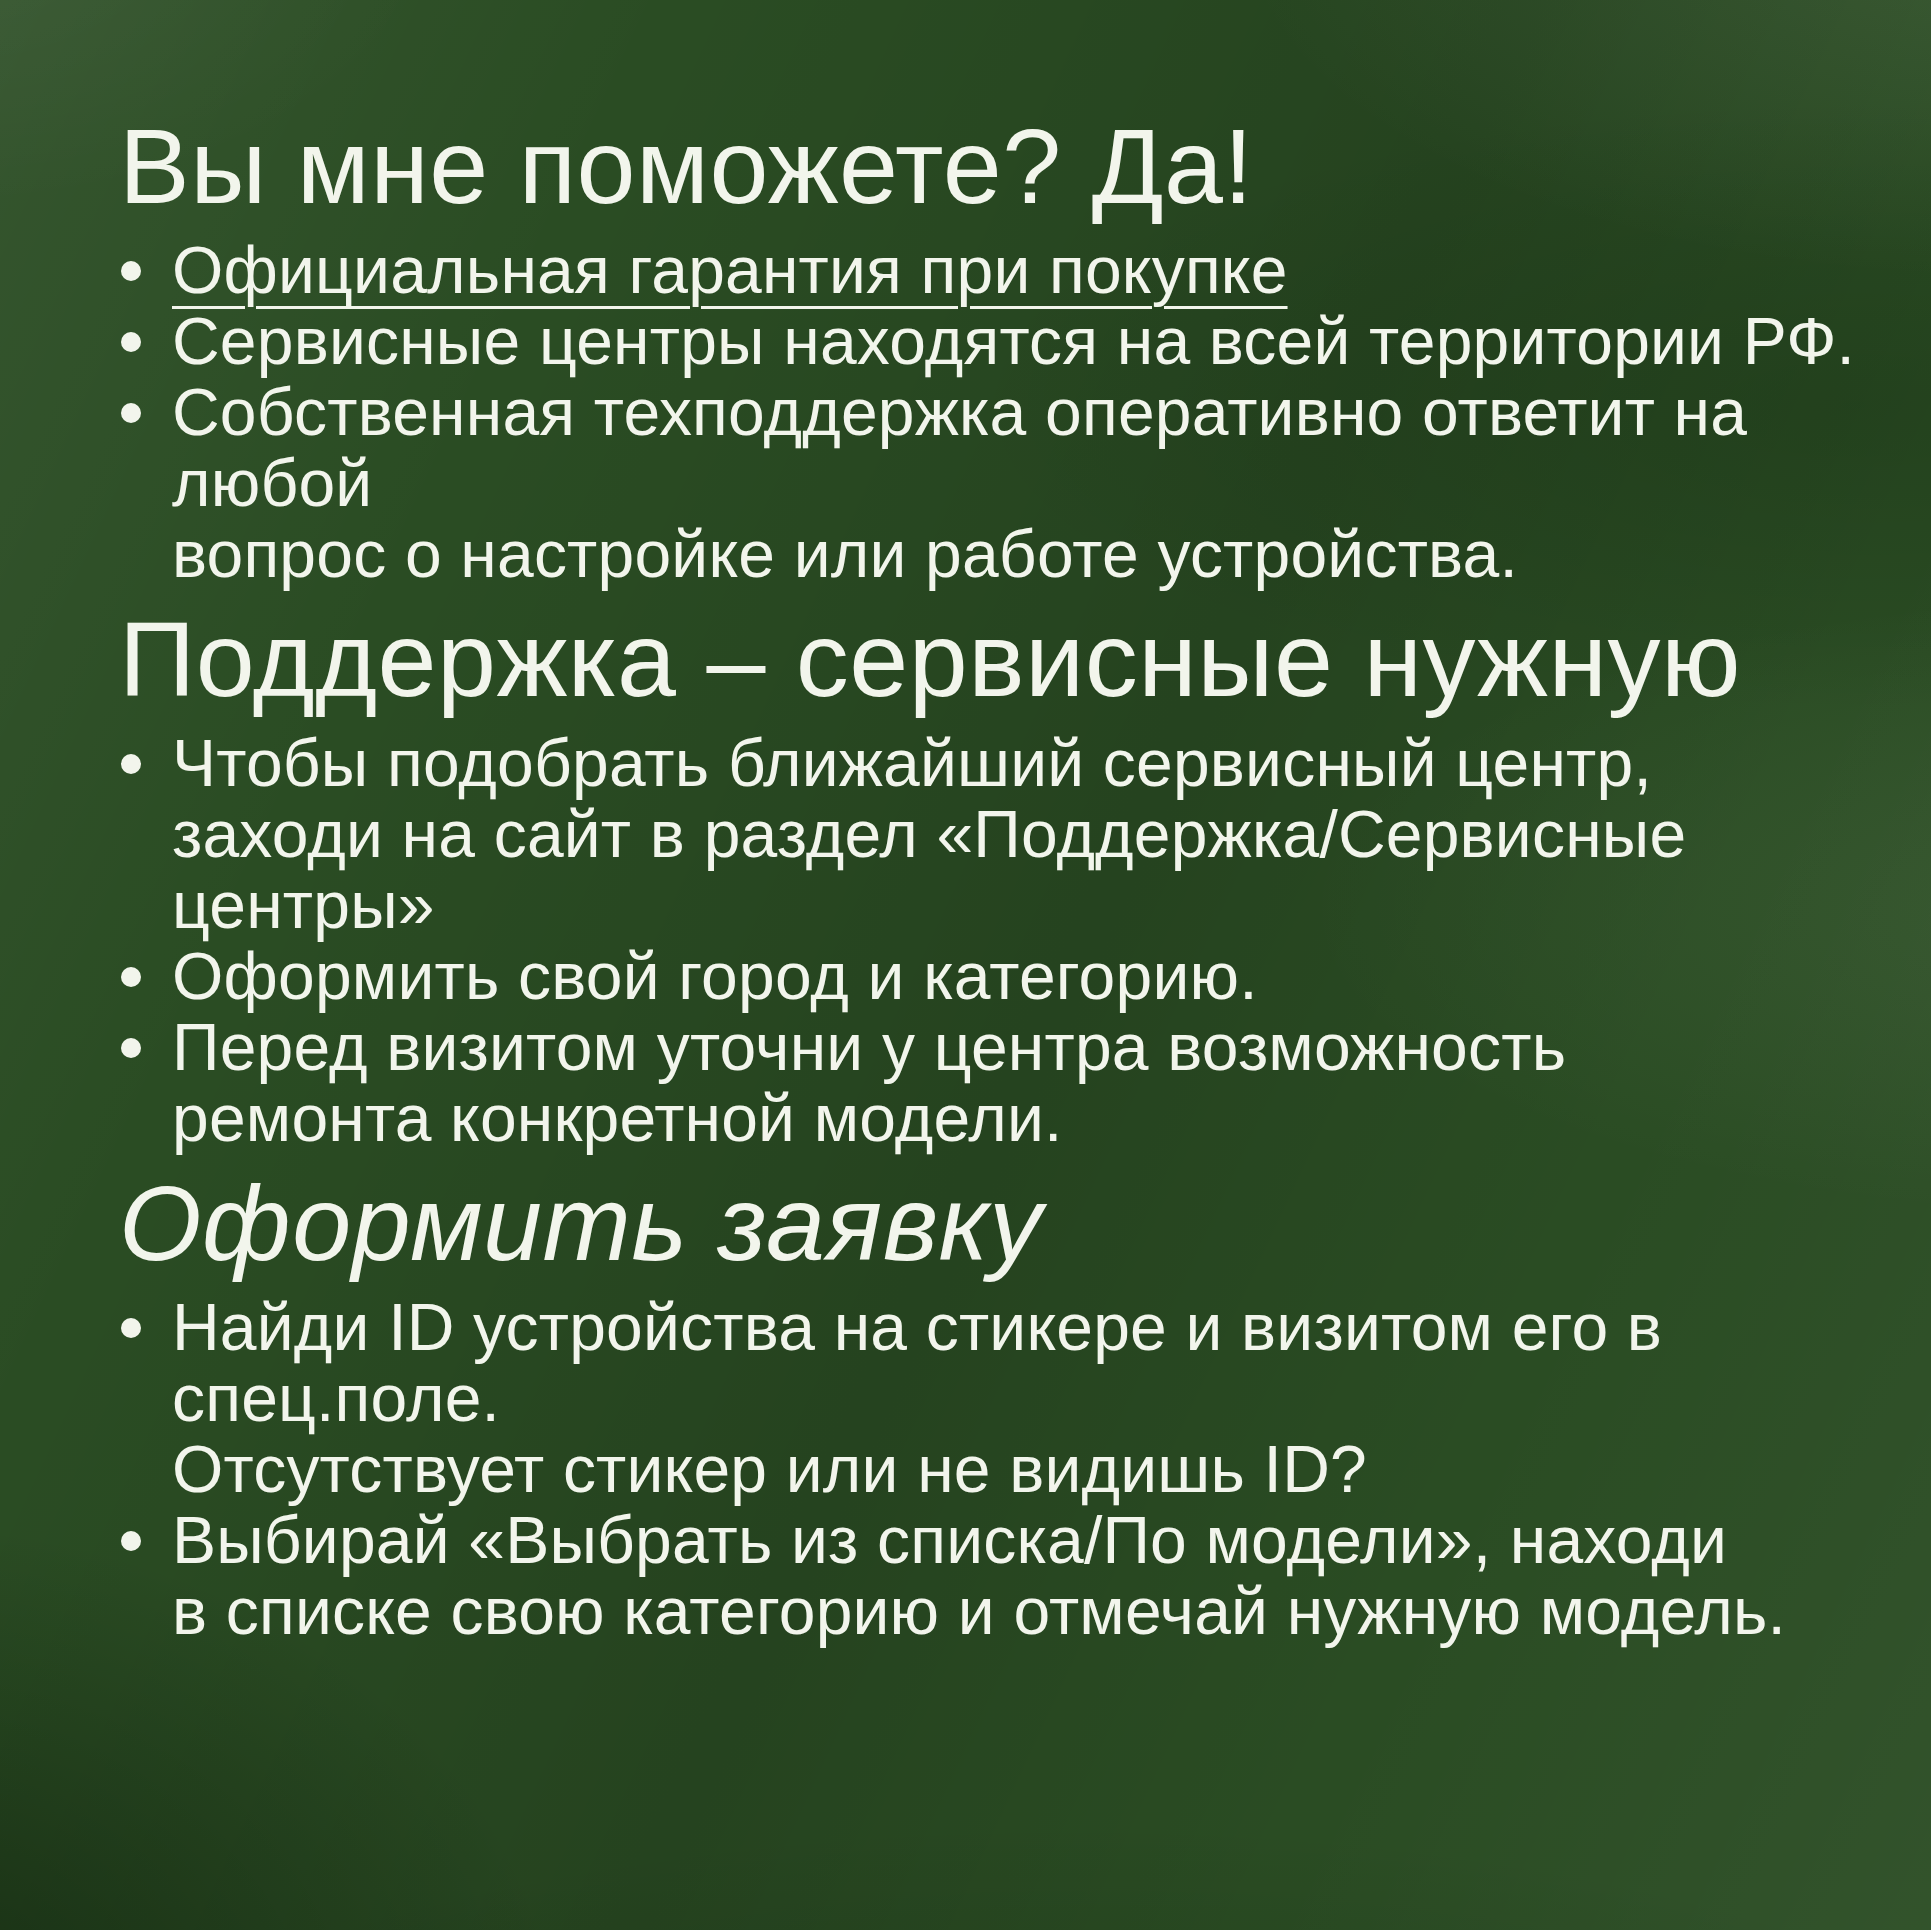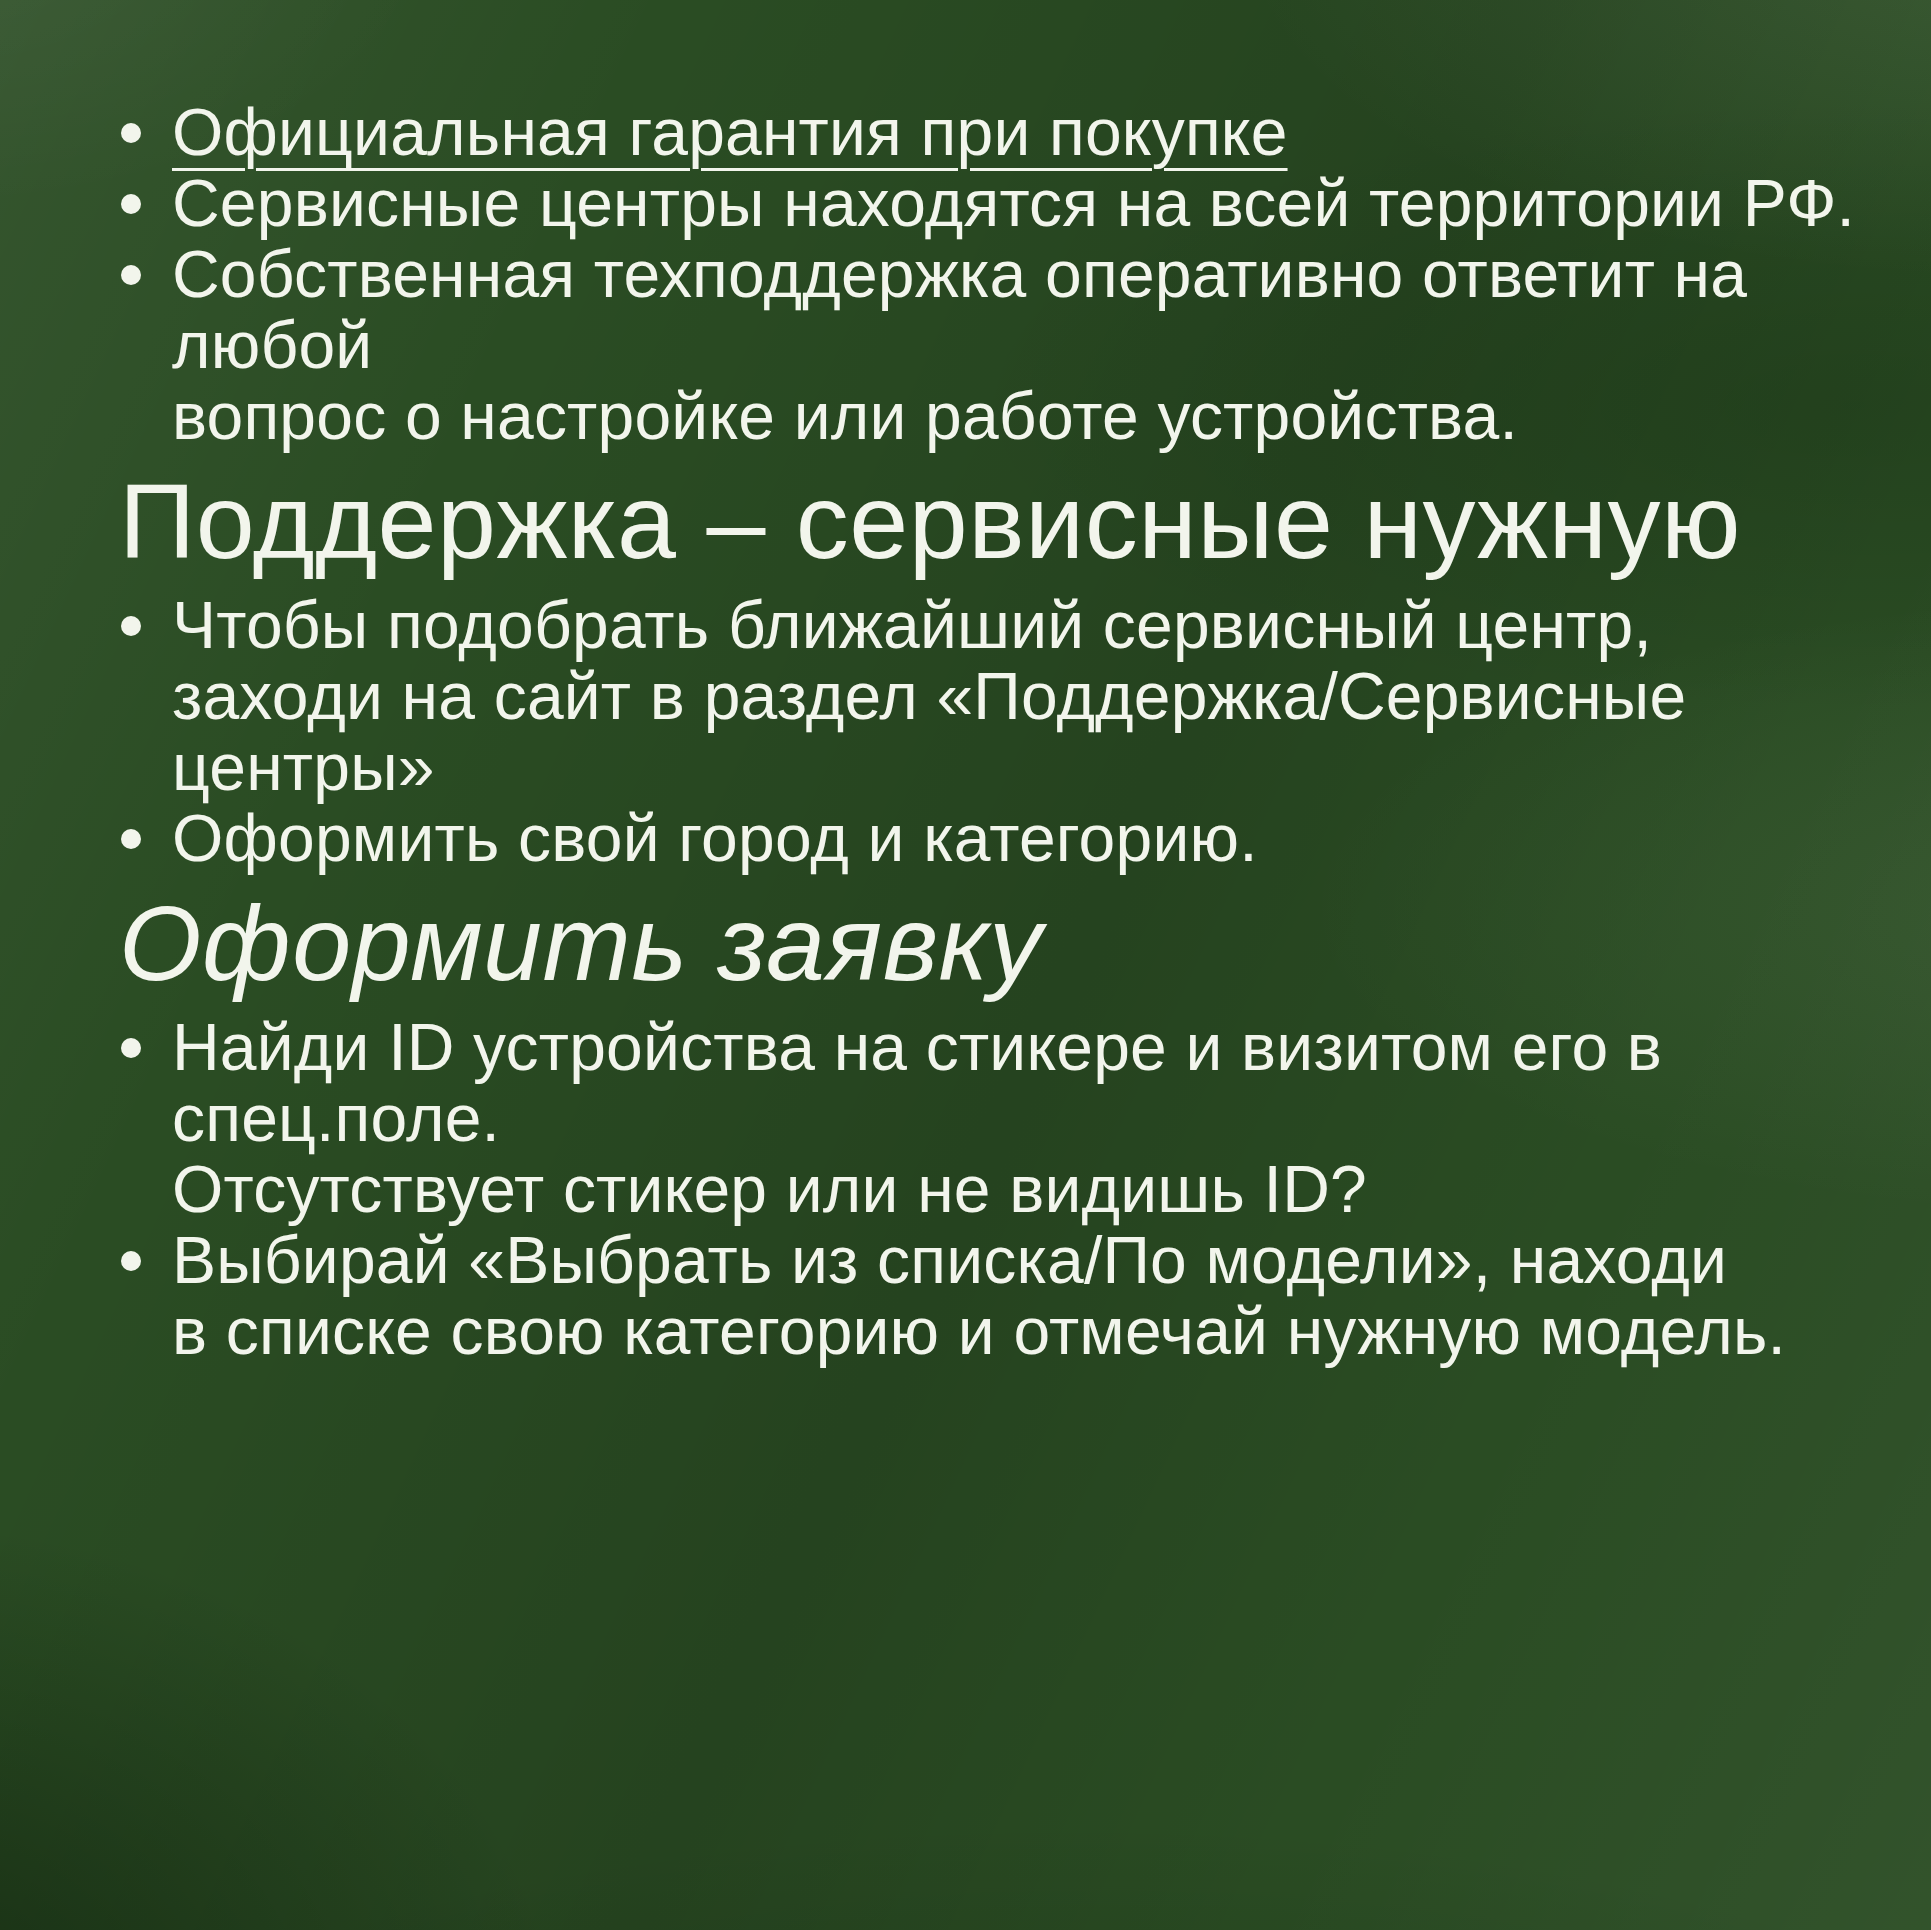--- a/index.html
+++ b/index.html
@@ -71,34 +71,37 @@
     text-decoration-thickness: 3.4px;
     text-underline-offset: 12.6px;
   }
 </style>
 </head>
 <body>
 
 <div class="content">
 
   <section>
+    <h2 class="section-title title-1">Вы мне поможете? Да!</h2>
     <ul class="bullet-list list-1">
       <li class="link-underlined">Официальная гарантия при покупке</li>
       <li>Сервисные центры находятся на всей территории РФ.</li>
       <li>Собственная техподдержка оперативно ответит на любой
 вопрос о настройке или работе устройства.</li>
     </ul>
   </section>
 
   <section>
     <h2 class="section-title title-2">Поддержка – сервисные нужную</h2>
     <ul class="bullet-list list-2">
       <li>Чтобы подобрать ближайший сервисный центр,
 заходи на сайт в раздел «Поддержка/Сервисные центры»</li>
       <li>Оформить свой город и категорию.</li>
+      <li>Перед визитом уточни у центра возможность
+ремонта конкретной модели.</li>
     </ul>
   </section>
 
   <section>
     <h2 class="section-title title-3">Оформить заявку</h2>
     <ul class="bullet-list list-3">
       <li>Найди ID устройства на стикере и визитом его в спец.поле.
 Отсутствует стикер или не видишь ID?</li>
       <li>Выбирай «Выбрать из списка/По модели», находи
 в списке свою категорию и отмечай нужную модель.</li>

